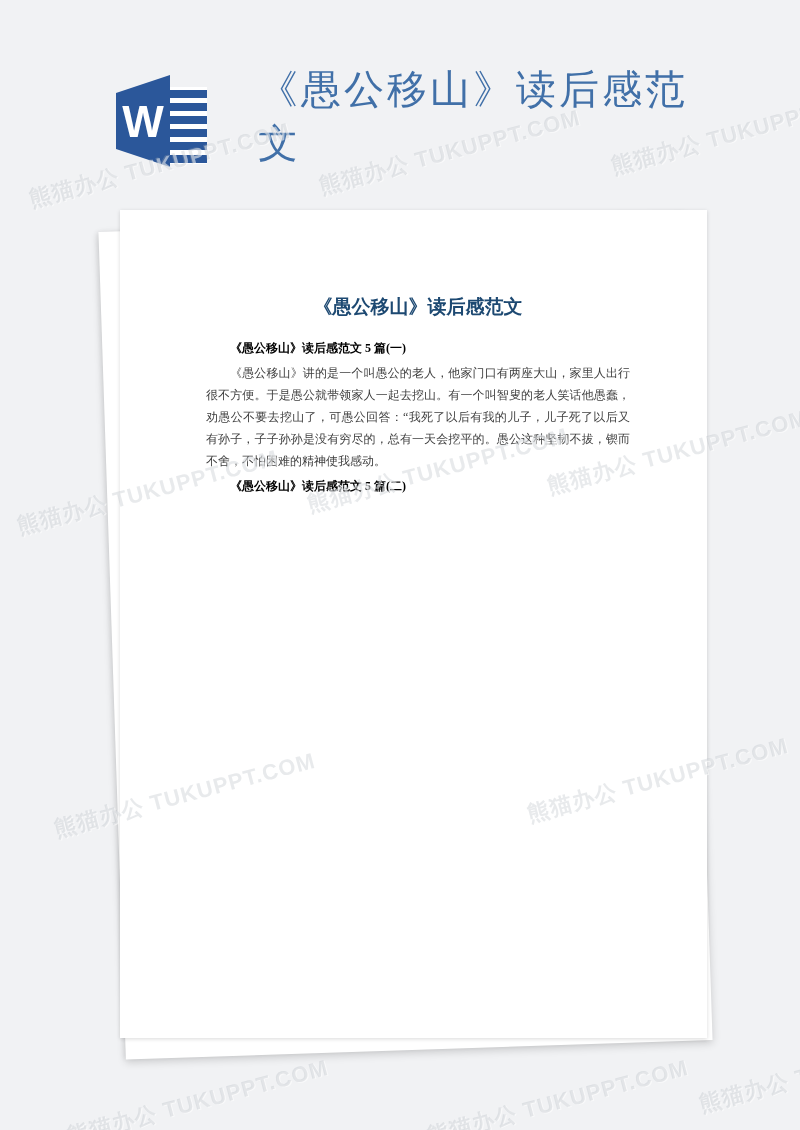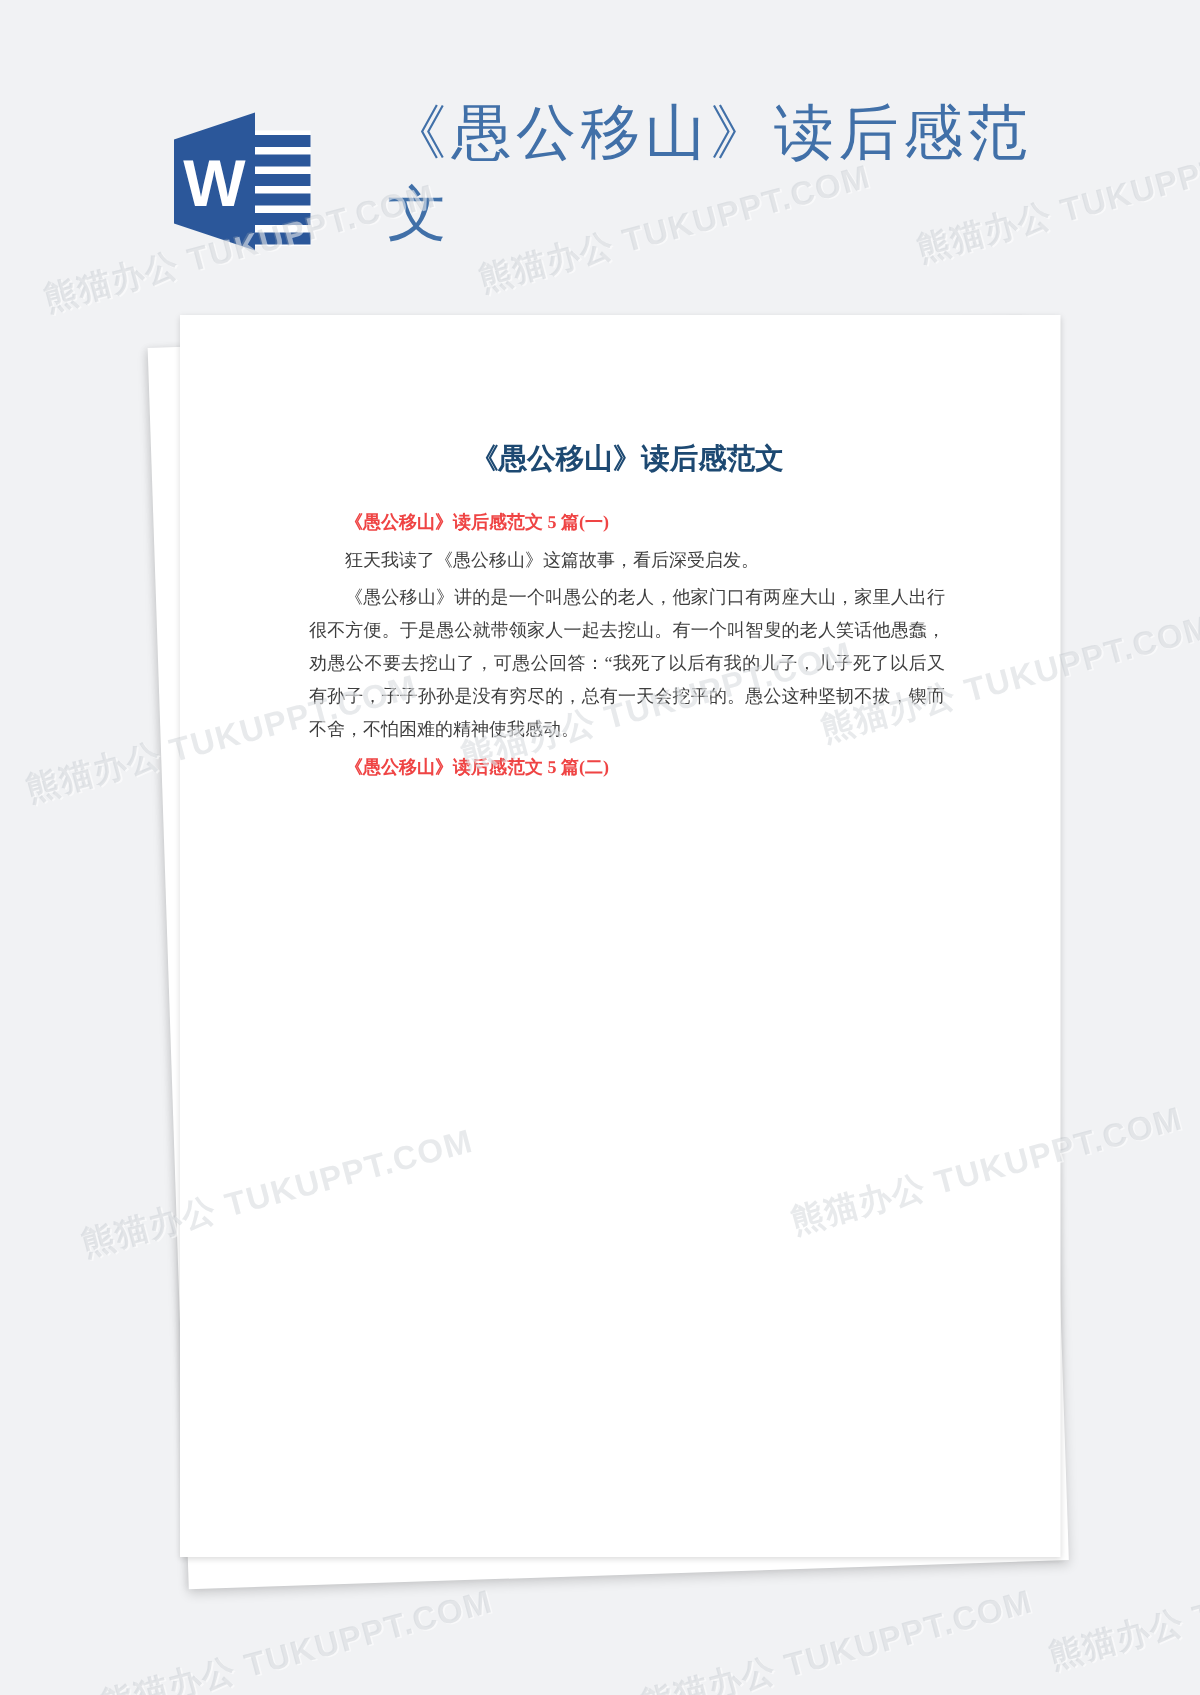--- a/index.html
+++ b/index.html
@@ -73,21 +73,21 @@
     font-size: 19px;
     font-weight: 700;
     color: #1d4972;
     text-align: center;
     line-height: 26px;
     margin: 0 0 17px 0;
   }
   .doc-heading {
     font-size: 12px;
     font-weight: 700;
-    color: #ef4444;
+    color: #000000;
     line-height: 22px;
     text-indent: 2em;
     margin: 0 0 3px 0;
   }
   .doc-para {
     font-size: 12px;
     line-height: 22px;
     text-indent: 2em;
     text-align: justify;
     margin: 0 0 3px 0;
@@ -137,21 +137,20 @@
 
   <div class="page-title">《愚公移山》读后感范文</div>
 
   <div class="sheet-back"></div>
 
   <div class="sheet-main">
     <div class="doc-content">
       <h1 class="doc-title">《愚公移山》读后感范文</h1>
 
       <p class="doc-heading">《愚公移山》读后感范文 5 篇(一)</p>
-      <p class="doc-para">狂天我读了《愚公移山》这篇故事，看后深受启发。</p>
       <p class="doc-para">《愚公移山》讲的是一个叫愚公的老人，他家门口有两座大山，家里人出行很不方便。于是愚公就带领家人一起去挖山。有一个叫智叟的老人笑话他愚蠢，劝愚公不要去挖山了，可愚公回答：“我死了以后有我的儿子，儿子死了以后又有孙子，子子孙孙是没有穷尽的，总有一天会挖平的。愚公这种坚韧不拔，锲而不舍，不怕困难的精神使我感动。</p>
       <p class="doc-heading">《愚公移山》读后感范文 5 篇(二)</p>
     </div>
   </div>
 
   <div class="wm-layer">
     <span class="wm" style="left:30px;  top:185px;">熊猫办公 TUKUPPT.COM</span>
     <span class="wm" style="left:320px; top:172px;">熊猫办公 TUKUPPT.COM</span>
     <span class="wm" style="left:612px; top:152px;">熊猫办公 TUKUPPT.COM</span>
 

